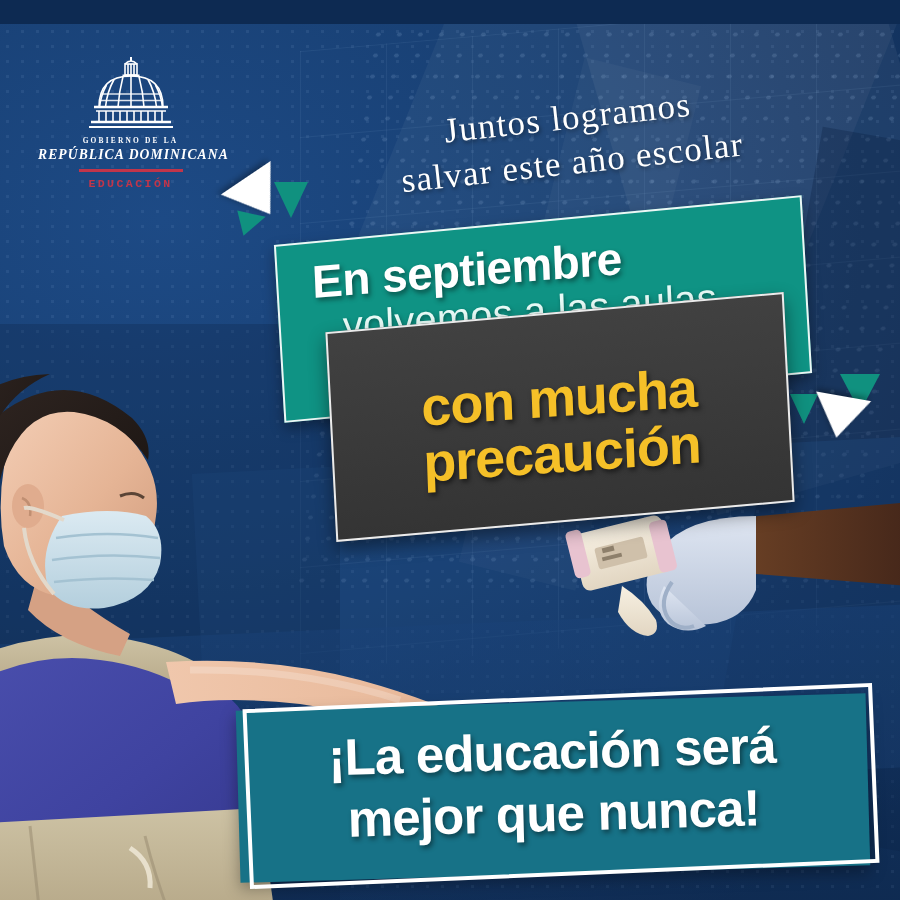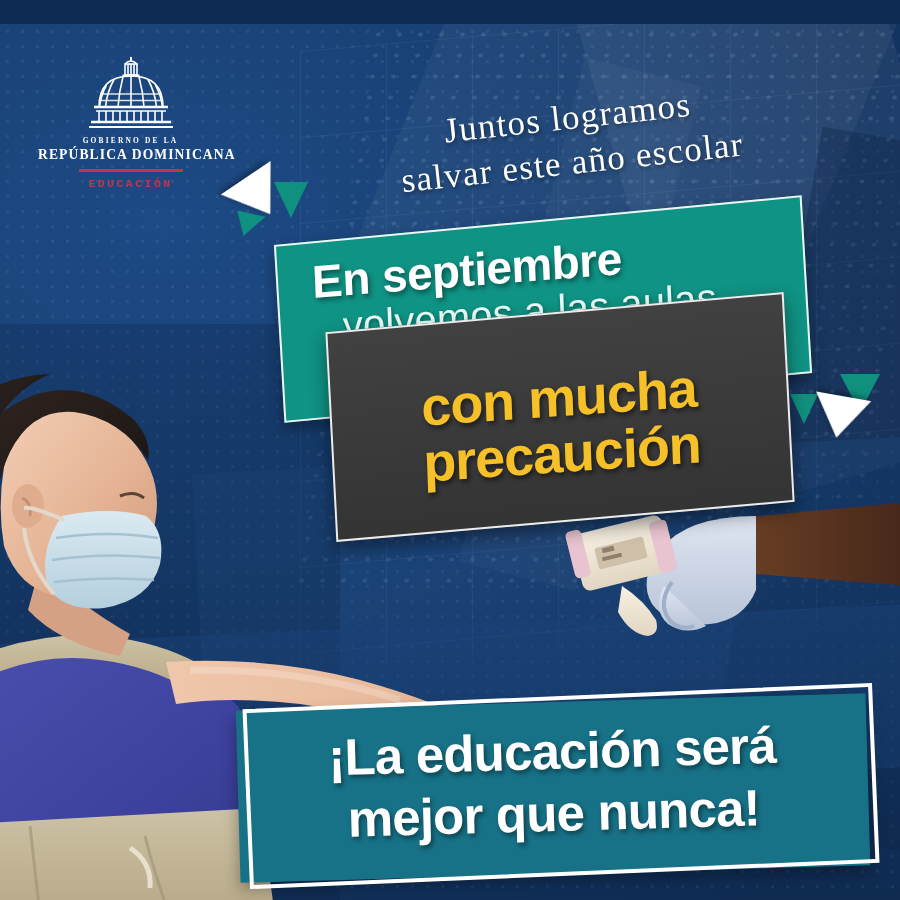--- a/index.html
+++ b/index.html
@@ -52,21 +52,21 @@
 
   
   .logo{position:absolute;left:38px;top:30px;width:185px;text-align:center;color:#fff;}
   .dome-wrap{height:78px;display:flex;align-items:flex-end;justify-content:center;}
   .logo-line1{
     font-size:7.4px;letter-spacing:2.2px;font-weight:700;margin-top:4px;
     font-family:"Liberation Serif", serif;
   }
   .logo-line2{
     font-size:13.6px;letter-spacing:1.1px;font-weight:700;margin-top:2px;
-    font-family:"Liberation Serif", serif;white-space:nowrap;
+    font-family:"Liberation Serif", serif;white-space:nowrap;font-style:italic;
   }
   .logo-rule{width:104px;height:3px;background:#c1354a;margin:6px auto 5px;}
   .logo-line3{
     font-size:11.6px;letter-spacing:2.4px;font-weight:700;color:#c1354a;
     font-family:Liberation Mono, monospace;
   }
 
   
   .tri{position:absolute;width:0;height:0;}
   .tri-l-white{

